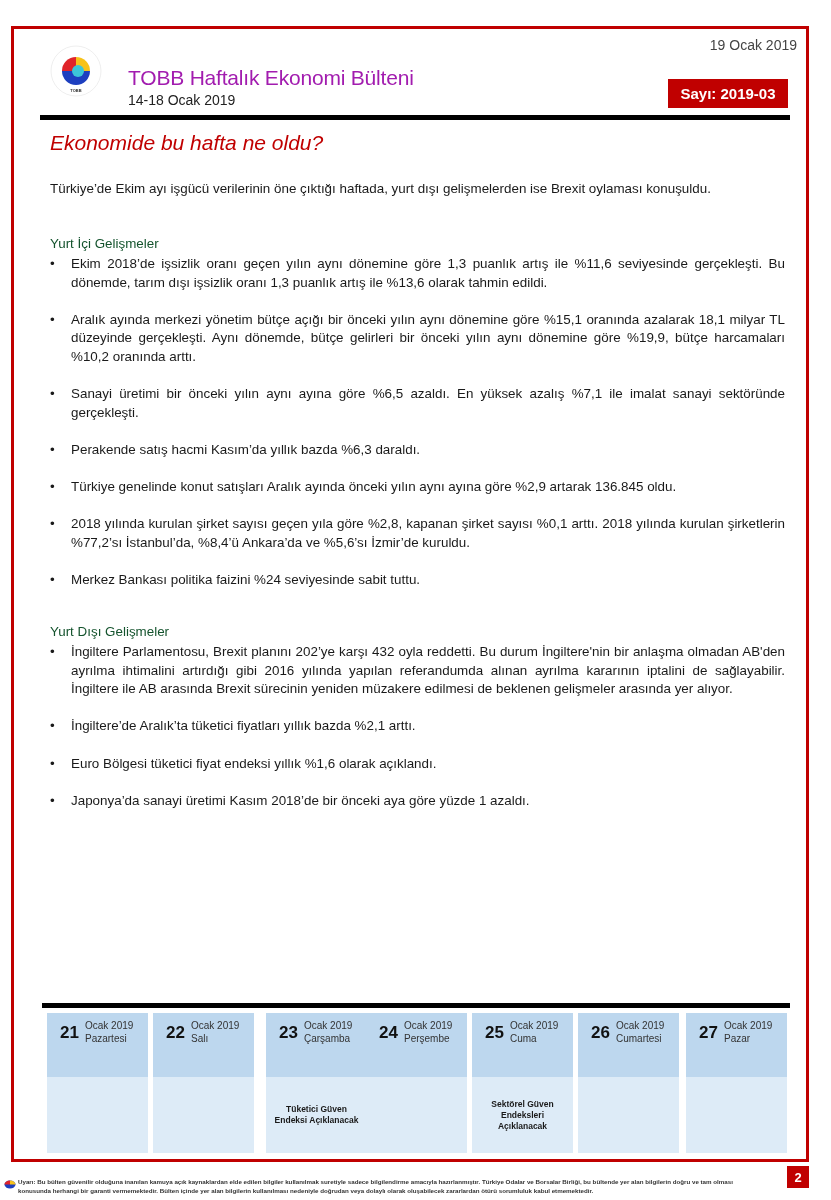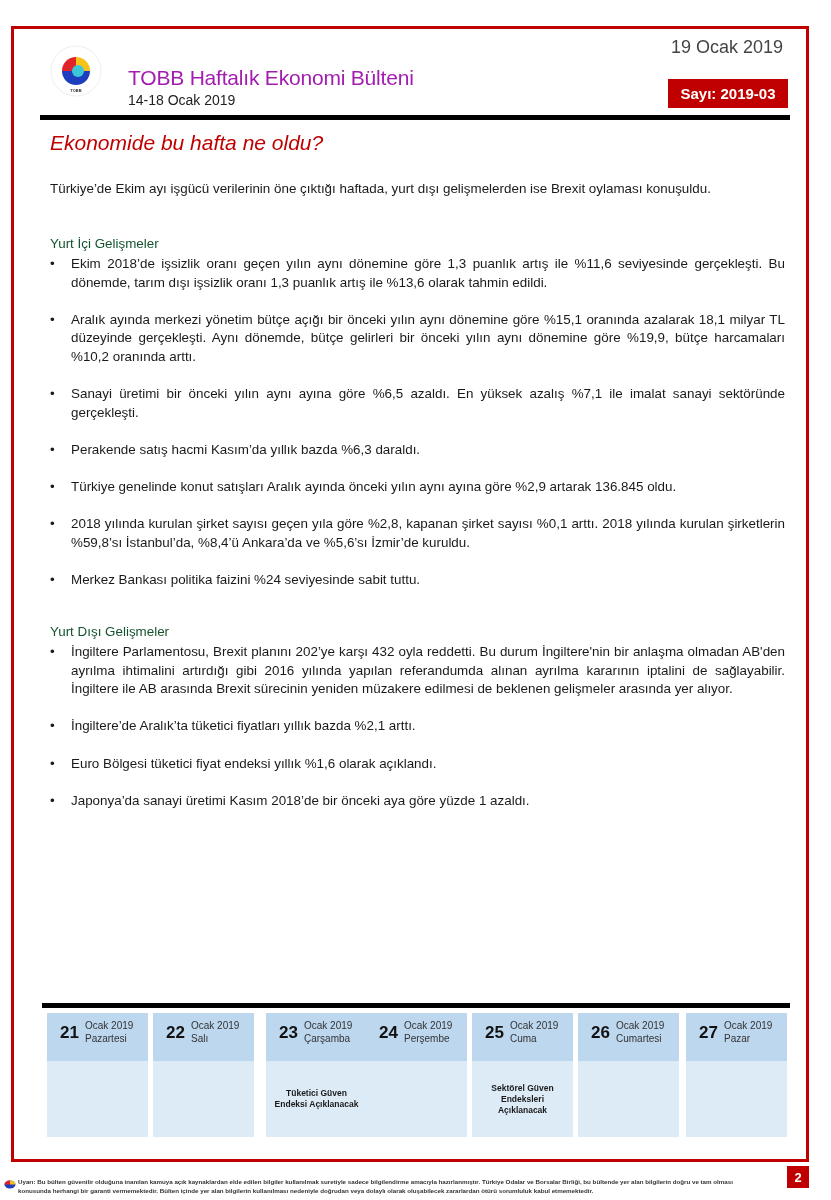--- a/index.html
+++ b/index.html
@@ -6,40 +6,40 @@
   body { width: 831px; height: 1200px; position: relative; overflow: hidden;
          font-family: "Liberation Sans", sans-serif; color: #1a1a1a; }
 
   .frame { position: absolute; left: 11px; top: 26px; width: 798px; height: 1136px;
            border: 3px solid #c00000; box-sizing: border-box; }
 
   .logo { position: absolute; left: 50px; top: 45px; width: 52px; height: 52px; }
   .title { position: absolute; left: 128px; top: 66px; font-size: 21px; color: #a21caf;
            letter-spacing: -0.2px; }
   .subtitle { position: absolute; left: 128px; top: 92px; font-size: 14px; color: #222; }
-  .date-top { position: absolute; right: 48px; top: 37px; font-size: 18px; color: #444; }
+  .date-top { position: absolute; right: 34px; top: 37px; font-size: 14px; color: #444; }
   .issue-badge { position: absolute; left: 668px; top: 79px; width: 120px; height: 29px;
                  background: #c00000; color: #fff; font-size: 15px; font-weight: bold;
                  display: flex; align-items: center; justify-content: center; }
   .rule-top { position: absolute; left: 40px; top: 115px; width: 750px; height: 5px; background: #000; }
 
   .headline { position: absolute; left: 50px; top: 131px; font-size: 21px; font-style: italic;
               color: #c00000; }
   .intro { position: absolute; left: 50px; top: 181px; width: 740px; font-size: 13.4px; color: #1a1a1a; }
 
   .section-title { position: absolute; left: 50px; font-size: 13.4px; color: #14532d; }
   ul.bullets { position: absolute; left: 50px; width: 735px; margin: 0; padding: 0; list-style: none; }
   ul.bullets li { position: relative; padding-left: 21px; font-size: 13.4px; line-height: 18.6px;
                   text-align: justify; margin-bottom: 18.6px; }
   ul.bullets li .dot { position: absolute; left: 0; top: 0; }
 
   .rule-cal { position: absolute; left: 42px; top: 1003px; width: 748px; height: 5px; background: #000; }
   .calendar { position: absolute; left: 47px; top: 1013px; width: 743px; height: 124px; }
   .day { position: absolute; top: 0; width: 101px; height: 124px; }
-  .day-head { height: 48px; background: #bdd7ee; position: relative; }
+  .day-head { height: 64px; background: #bdd7ee; position: relative; }
   .day-body { height: 76px; background: #ddebf7; display: flex; align-items: center;
               justify-content: center; text-align: center; font-size: 8.5px; font-weight: bold;
               color: #1a1a1a; line-height: 11px; padding: 0 8px; box-sizing: border-box; }
   .day-num { position: absolute; left: 13px; top: 10px; font-size: 17px; font-weight: bold; color: #111; }
   .day-month { position: absolute; left: 38px; top: 7px; font-size: 10px; color: #333; }
   .day-name { position: absolute; left: 38px; top: 20px; font-size: 10px; color: #333; }
 
   .footer-icon { position: absolute; left: 4px; top: 1180px; width: 12px; height: 9px; }
   .disclaimer { position: absolute; left: 18px; top: 1178px; width: 740px; font-size: 6.2px;
                 line-height: 8.5px; color: #333; font-weight: bold; }
@@ -71,21 +71,21 @@
 <div class="headline">Ekonomide bu hafta ne oldu?</div>
 <div class="intro">Türkiye’de Ekim ayı işgücü verilerinin öne çıktığı haftada, yurt dışı gelişmelerden ise Brexit oylaması konuşuldu.</div>
 
 <div class="section-title" style="top:236px;">Yurt İçi Gelişmeler</div>
 <ul class="bullets" style="top:255px;">
   <li><span class="dot">•</span><span>Ekim 2018’de işsizlik oranı geçen yılın aynı dönemine göre 1,3 puanlık artış ile %11,6 seviyesinde gerçekleşti. Bu dönemde, tarım dışı işsizlik oranı 1,3 puanlık artış ile %13,6 olarak tahmin edildi.</span></li>
   <li><span class="dot">•</span><span>Aralık ayında merkezi yönetim bütçe açığı bir önceki yılın aynı dönemine göre %15,1 oranında azalarak 18,1 milyar TL düzeyinde gerçekleşti. Aynı dönemde, bütçe gelirleri bir önceki yılın aynı dönemine göre %19,9, bütçe harcamaları %10,2 oranında arttı.</span></li>
   <li><span class="dot">•</span><span>Sanayi üretimi bir önceki yılın aynı ayına göre %6,5 azaldı. En yüksek azalış %7,1 ile imalat sanayi sektöründe gerçekleşti.</span></li>
   <li><span class="dot">•</span><span>Perakende satış hacmi  Kasım’da yıllık bazda %6,3 daraldı.</span></li>
   <li><span class="dot">•</span><span>Türkiye genelinde konut satışları Aralık ayında önceki yılın aynı ayına göre %2,9 artarak 136.845 oldu.</span></li>
-  <li><span class="dot">•</span><span>2018 yılında kurulan şirket sayısı geçen yıla göre %2,8, kapanan şirket sayısı %0,1 arttı. 2018 yılında kurulan şirketlerin %59,8’sı İstanbul’da, %8,4’ü Ankara’da ve %5,6’sı İzmir’de kuruldu.</span></li>
+  <li><span class="dot">•</span><span>2018 yılında kurulan şirket sayısı geçen yıla göre %2,8, kapanan şirket sayısı %0,1 arttı. 2018 yılında kurulan şirketlerin %77,2’sı İstanbul’da, %8,4’ü Ankara’da ve %5,6’sı İzmir’de kuruldu.</span></li>
   <li><span class="dot">•</span><span>Merkez Bankası politika faizini %24 seviyesinde sabit tuttu.</span></li>
 </ul>
 
 <div class="section-title" style="top:624px;">Yurt Dışı Gelişmeler</div>
 <ul class="bullets" style="top:643px;">
   <li><span class="dot">•</span><span>İngiltere Parlamentosu, Brexit planını 202’ye karşı 432 oyla reddetti.  Bu durum İngiltere'nin bir anlaşma olmadan AB'den ayrılma ihtimalini artırdığı gibi 2016 yılında yapılan referandumda alınan ayrılma kararının iptalini de sağlayabilir. İngiltere ile AB arasında Brexit sürecinin yeniden müzakere edilmesi de beklenen gelişmeler arasında yer alıyor.</span></li>
   <li><span class="dot">•</span><span>İngiltere’de Aralık’ta tüketici fiyatları yıllık bazda %2,1 arttı.</span></li>
   <li><span class="dot">•</span><span>Euro Bölgesi tüketici fiyat endeksi yıllık %1,6 olarak açıklandı.</span></li>
   <li><span class="dot">•</span><span>Japonya’da sanayi üretimi Kasım 2018’de bir önceki aya göre yüzde 1 azaldı.</span></li>
 </ul>

